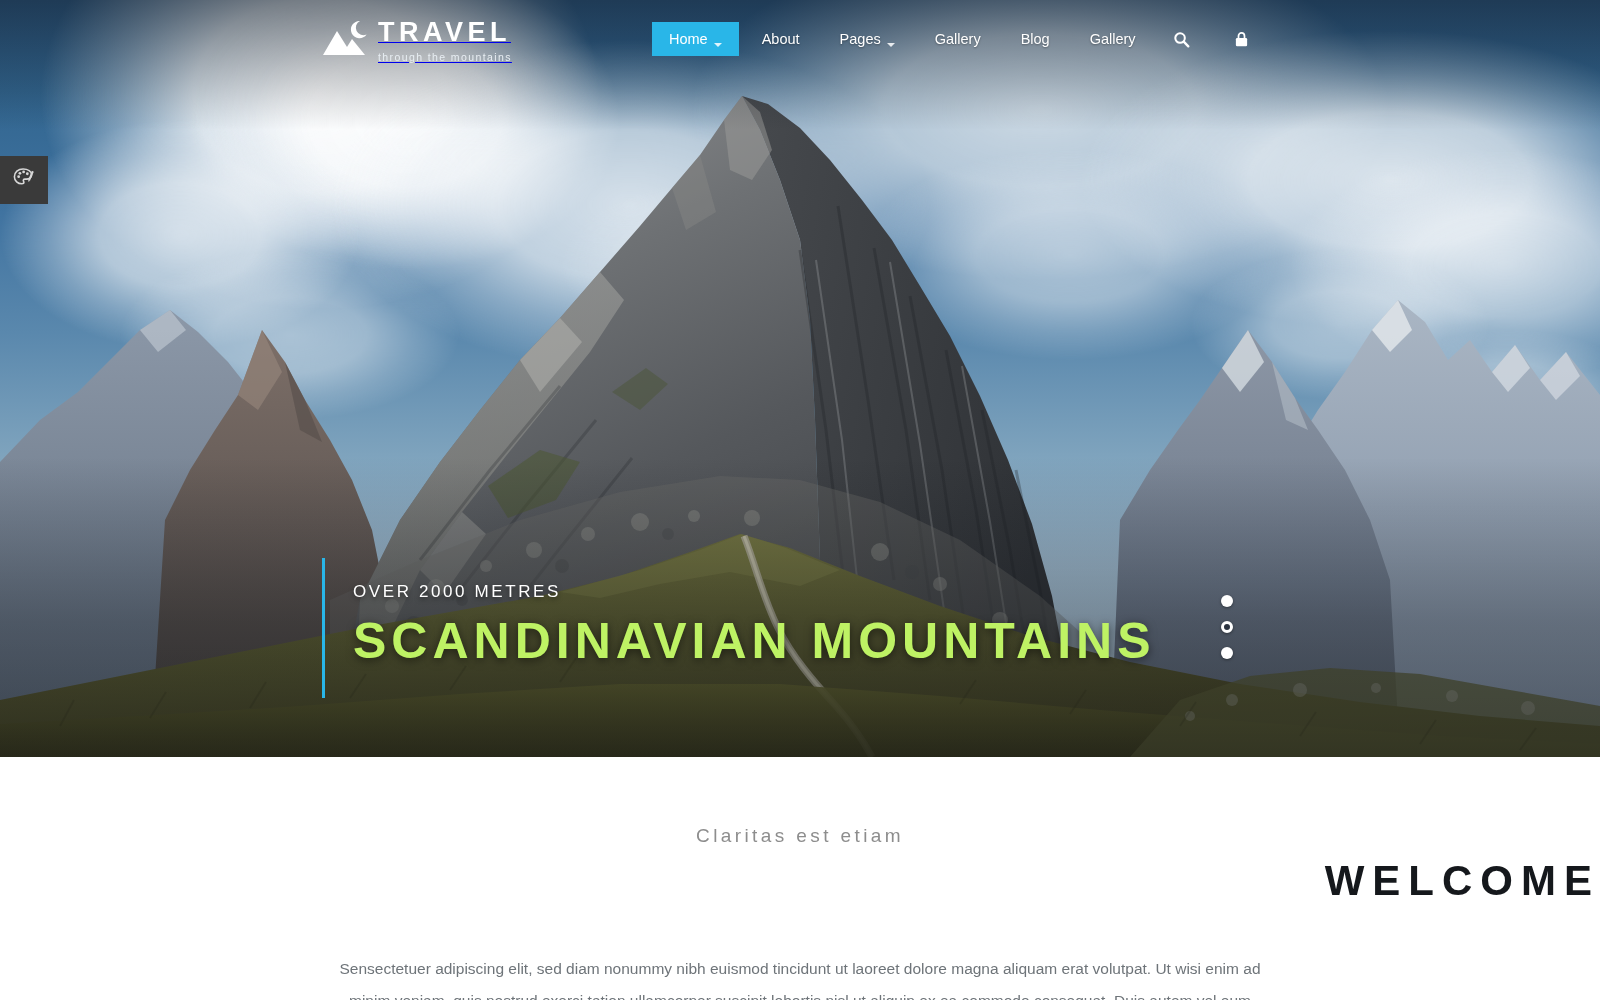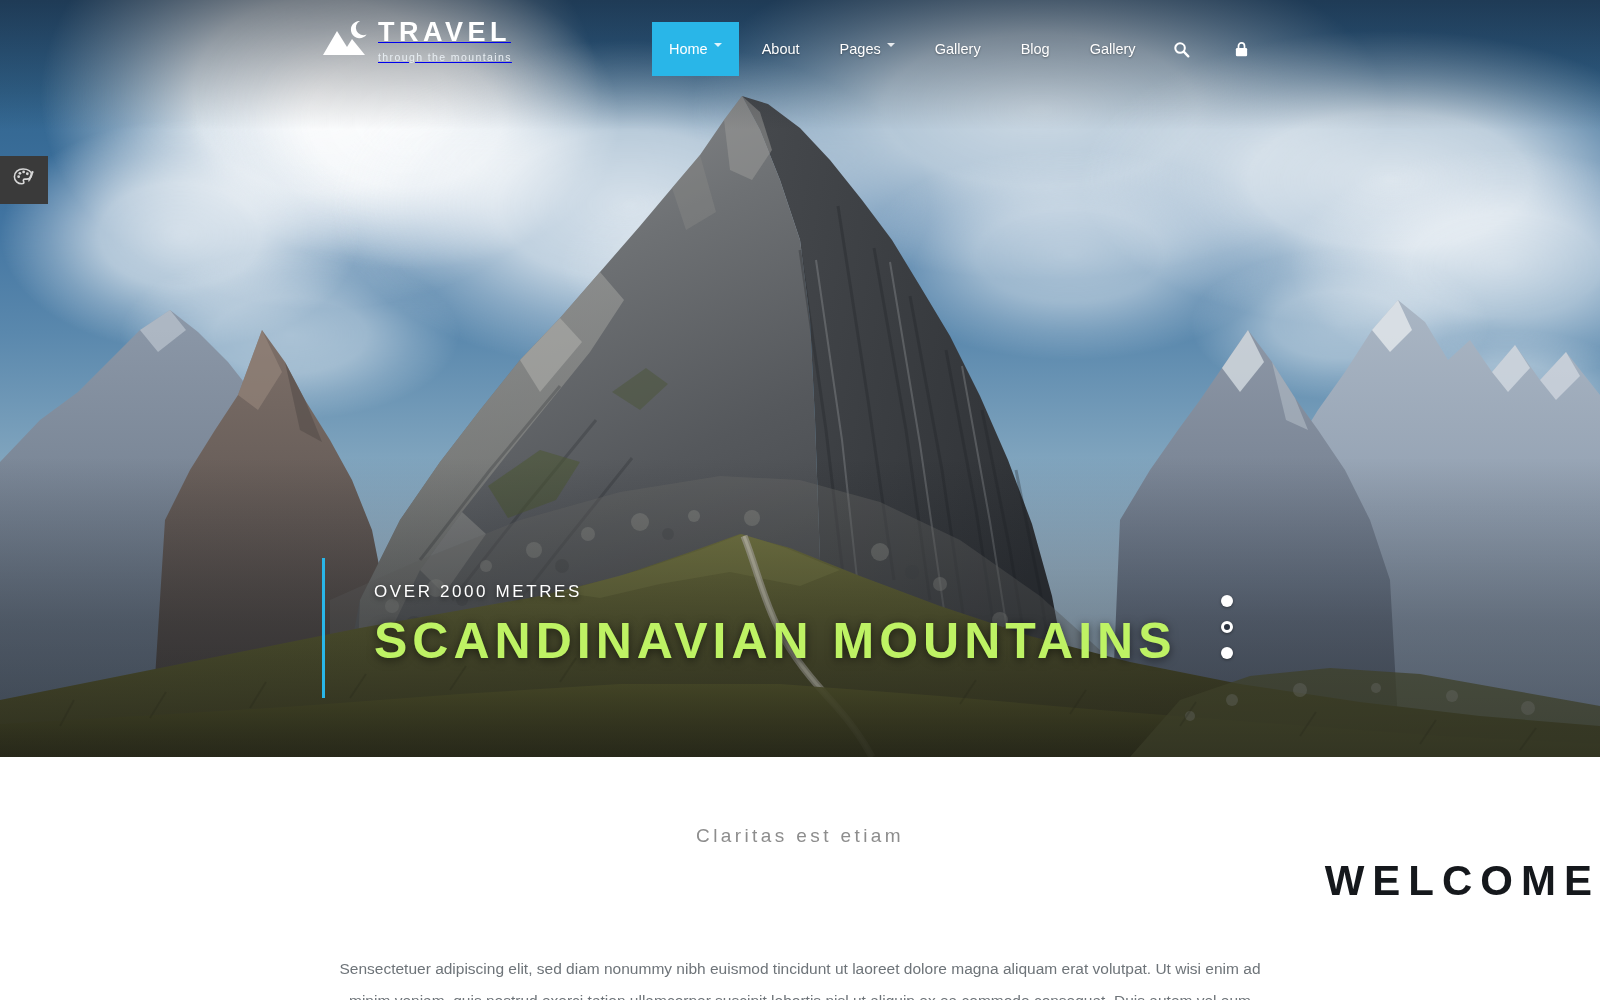--- a/index.html
+++ b/index.html
@@ -81,40 +81,40 @@
     letter-spacing:4.5px; line-height:1; font-family:Liberation Sans, sans-serif;
   }
   .logo-sub {
     font-size:10.5px; color:#e8eef3; letter-spacing:1.4px;
     margin-top:5px; font-family:"Liberation Sans", sans-serif;
   }
 
   .nav { position:absolute; left:652px; top:22px; display:flex; align-items:center; }
   .nav-item {
     color:#ffffff; font-size:14.5px;
-    padding:19px 17px; margin-right:6px;
+    padding:9px 17px; margin-right:6px;
     text-decoration:none; white-space:nowrap;
-    display:flex; align-items:flex-start; gap:6px;
+    display:flex; align-items:flex-end; gap:6px;
     text-shadow:0 1px 2px rgba(0,0,0,.35);
   }
   .nav-item.active { background:#29b6e8; text-shadow:none; }
   .caret {
     width:0; height:0; display:inline-block;
     border-left:4px solid transparent; border-right:4px solid transparent;
     border-top:4px solid currentColor; opacity:.85; margin-top:2px;
   }
   .nav-icon {
     width:34px; height:34px; display:flex; align-items:center; justify-content:center;
     color:#fff; margin-left:6px;
   }
 
   
   .caption { position:absolute; left:322px; top:558px; display:flex; z-index:30; }
   .caption-bar { width:3px; height:140px; background:#29b6e8; flex:none; }
-  .caption-body { padding-left:49px; padding-top:24px; }
+  .caption-body { padding-left:28px; padding-top:24px; }
   .caption-sub {
     color:#ffffff; font-size:17px; letter-spacing:2.6px; font-weight:500;
     text-shadow:0 2px 5px rgba(0,0,0,.55);
   }
   .caption-title {
     color:#bef264; font-size:50px; font-weight:bold; letter-spacing:5px;
     margin-top:13px; line-height:1.05; white-space:nowrap;
     text-shadow:0 2px 10px rgba(0,0,0,.55);
   }
 

